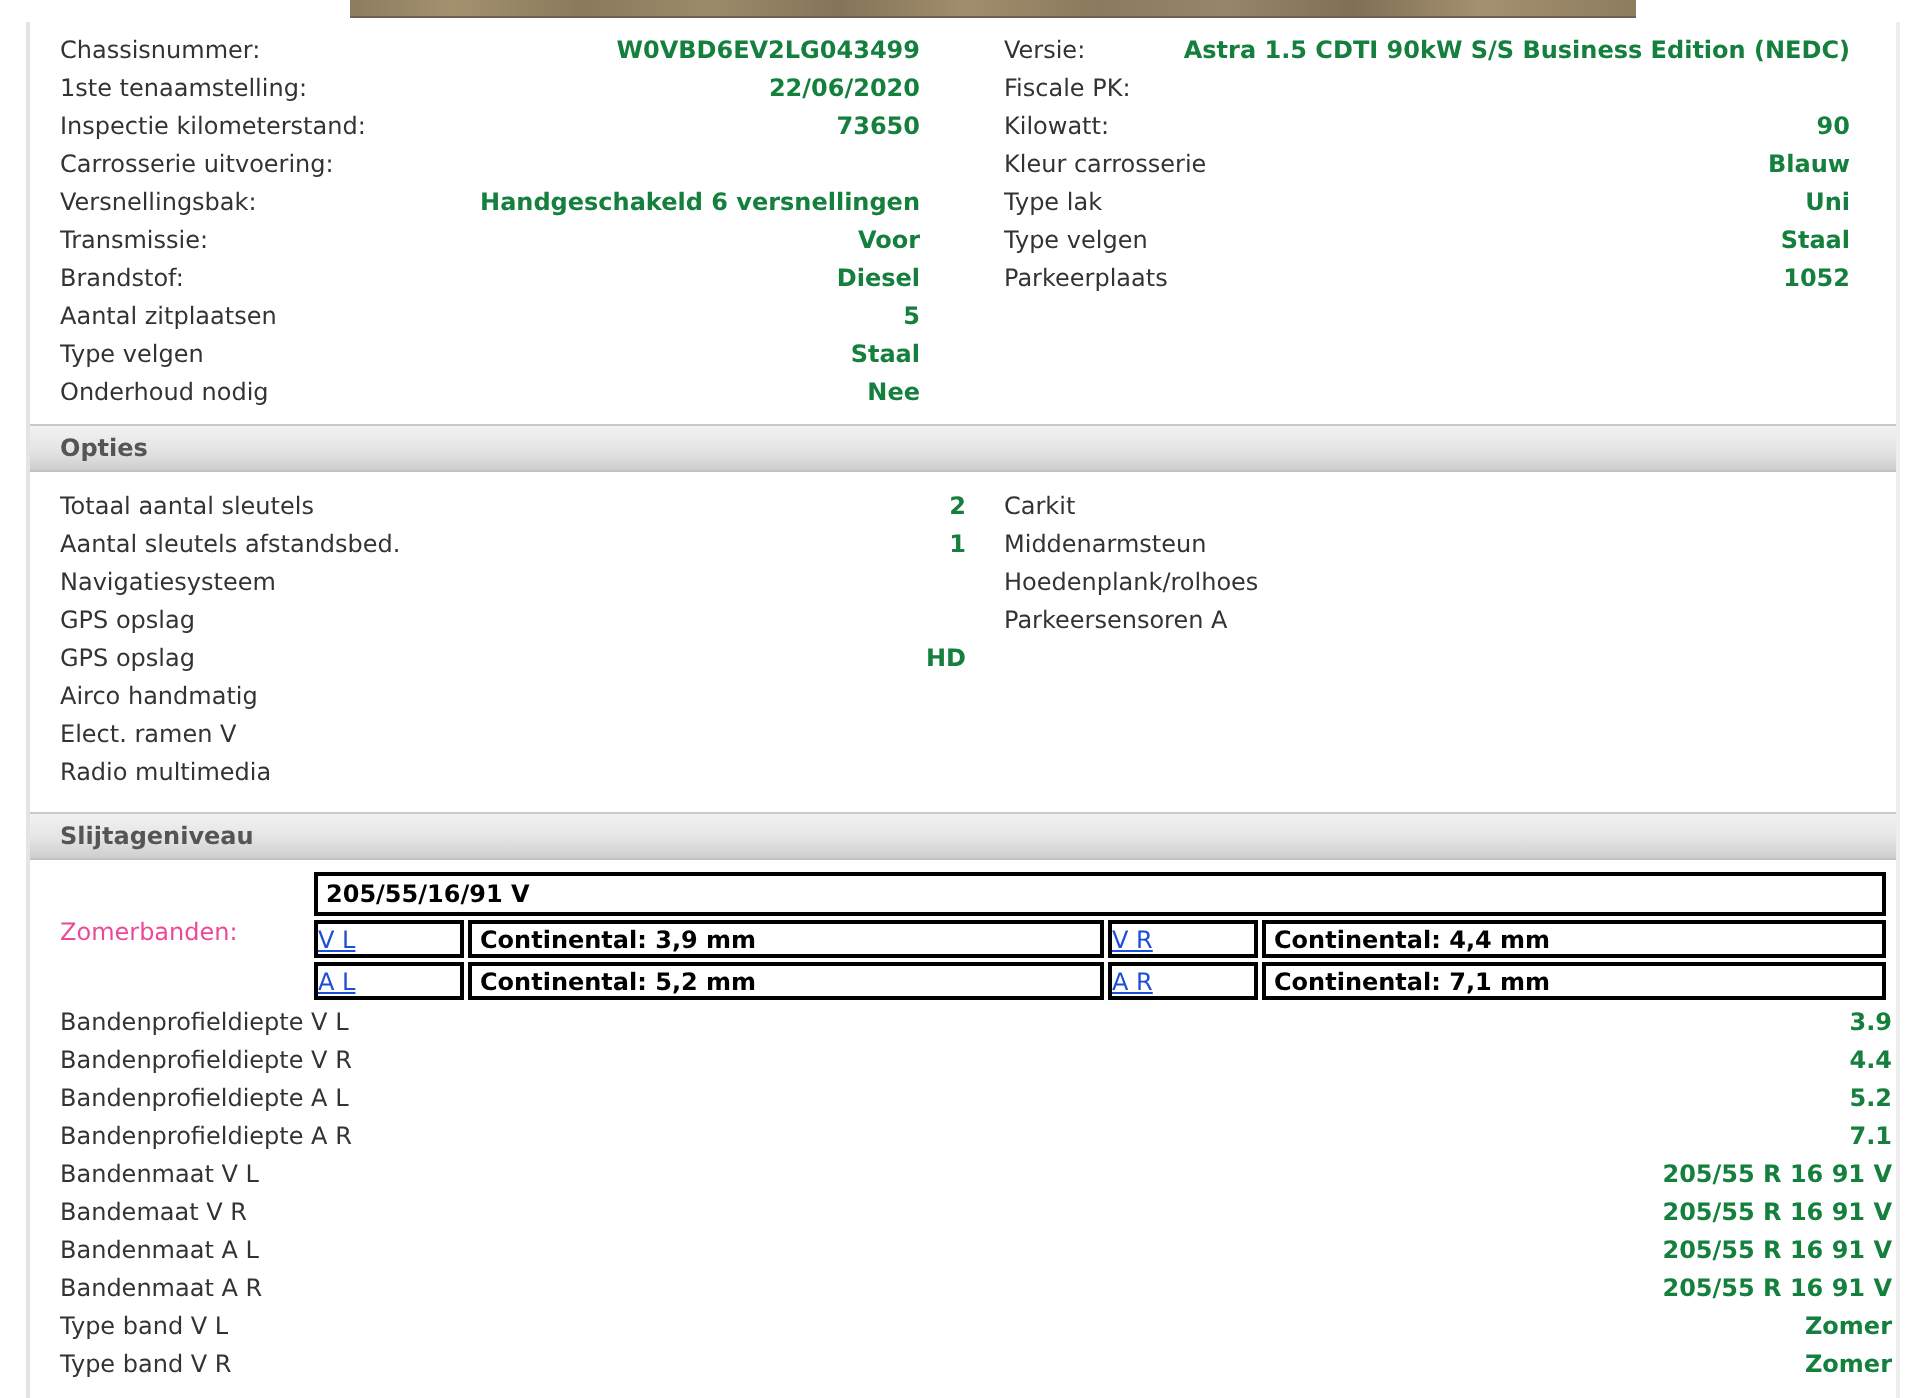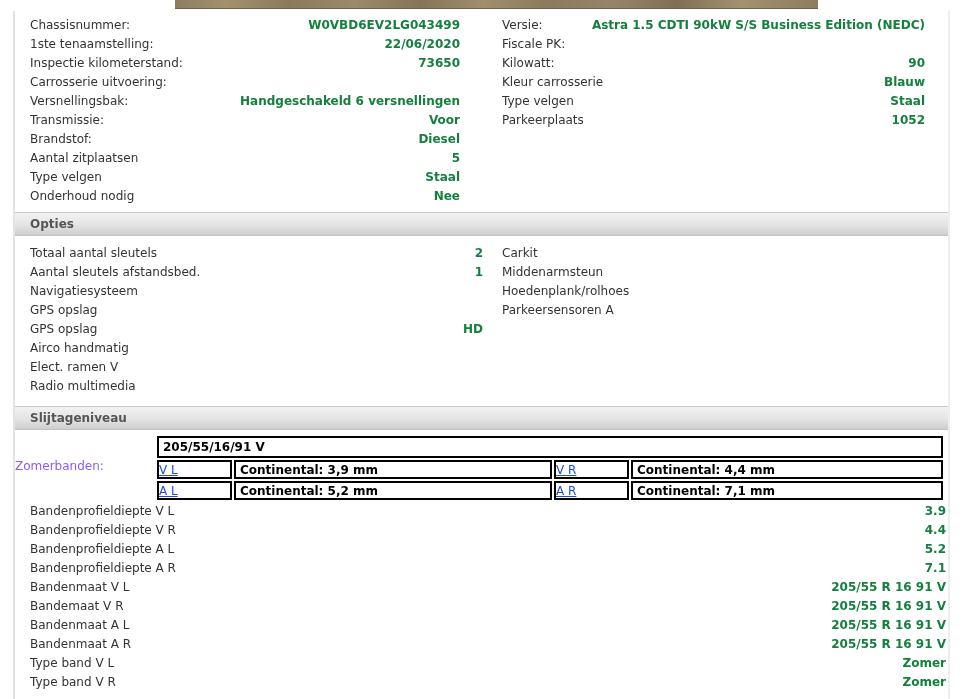--- a/index.html
+++ b/index.html
@@ -38,21 +38,21 @@
 
   .details { margin-top:5px; margin-bottom:6px; }
   .details .col-a { width:445px; padding-left:15px; }
   .details .col-b { margin-left:42px; width:423px; }
 
   .opties-rows { margin-top:8px; margin-bottom:10px; }
   .opties-rows .col-a { width:468px; padding-left:15px; }
   .opties-rows .col-b { margin-left:19px; width:423px; }
 
   .tire-block { display:flex; margin-top:4px; }
-  .zomer-label { width:140px; padding-top:25px; color:#8b5cf6; white-space:nowrap; }
+  .zomer-label { width:140px; padding-left:15px; padding-top:25px; color:#ec4899; white-space:nowrap; }
   table.tire-table { border-collapse:separate; border-spacing:2px; table-layout:fixed; width:790px; }
   table.tire-table td {
     border:2px solid #000; height:19px; overflow:hidden; white-space:nowrap;
   }
   td.size-cell { font-weight:bold; color:#000; padding:2px 4px; }
   td.pos-cell  { color:#1d4ed8; padding:0;text-decoration:underline; }
   td.brand-cell{ font-weight:bold; color:#000; padding:0 4px; }
 
   .wear-rows .kv-row { padding-left:15px; padding-right:2px; }
 </style>
@@ -133,20 +133,24 @@
         <div class="kv-row">
           <span class="kv-label">Kilowatt:</span>
           <span class="kv-value">90</span>
         </div>
 
         <div class="kv-row">
           <span class="kv-label">Kleur carrosserie</span>
           <span class="kv-value">Blauw</span>
         </div>
 
+        <div class="kv-row">
+          <span class="kv-label">Type lak</span>
+          <span class="kv-value">Uni</span>
+        </div>
 
         <div class="kv-row">
           <span class="kv-label">Type velgen</span>
           <span class="kv-value">Staal</span>
         </div>
 
         <div class="kv-row">
           <span class="kv-label">Parkeerplaats</span>
           <span class="kv-value">1052</span>
         </div>

